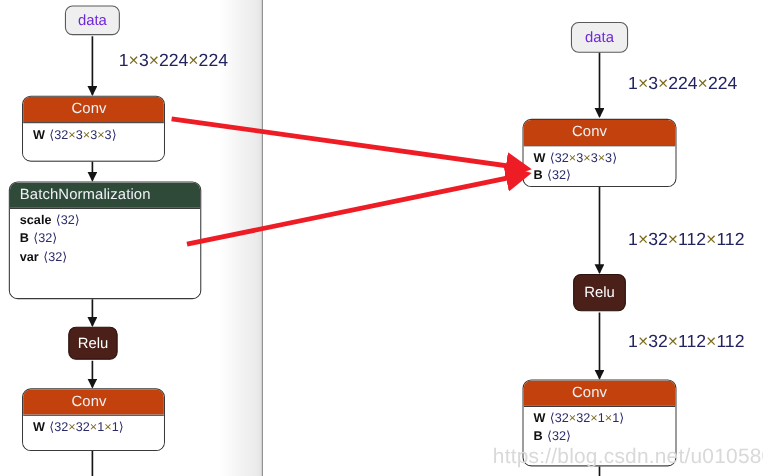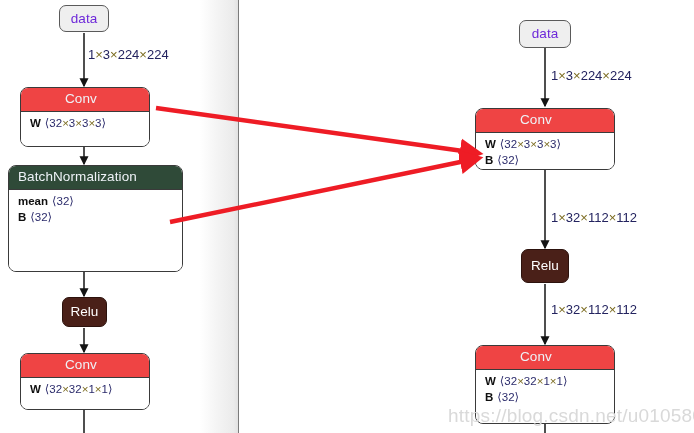--- a/index.html
+++ b/index.html
@@ -43,45 +43,46 @@
     display:flex;flex-direction:column;
   }
   .opbox .title{
     color:#eef2f7;
     font-size:13.5px;
     padding:3px 9px 4px 9px;
     line-height:1.15;
     letter-spacing:.1px;
     white-space:nowrap;
   }
-  .opbox.conv .title{background:#ef4444;padding-left:44px;}
+  .opbox.conv .title{background:#c2410c;padding-left:44px;}
   .opbox.bn   .title{background:#2f4a38;}
   .opbox .body{
     background:#ffffff;
     flex:1;
     padding:3px 9px 4px 9px;
     border-top:1.2px solid #3a3a3a;
   }
   .prow{
     font-size:11.5px;
     line-height:16.5px;
     white-space:nowrap;
     color:#151515;
   }
   .prow .pname{font-weight:bold;color:#101010;}
   .prow .pdim{color:#2b2b6b;margin-left:4px;}
   .prow .pdim .x{color:#7a6a1e;}
 
   
   .edgelabel{
     position:absolute;
-    font-size:13px;
+    font-size:16px;
     color:#23235f;
     white-space:nowrap;
     line-height:1;
+    margin-left:20px;
   }
   .edgelabel .x{color:#7a6a1e;}
 
   
   #watermark{
     position:absolute;
     left:448px;top:405px;
     font-size:19px;
     color:#d9d9d9;
     white-space:nowrap;
@@ -135,24 +136,27 @@
       <div class="prow">
         <span class="pname">W</span><span class="pdim">⟨32<span class="x">×</span>3<span class="x">×</span>3<span class="x">×</span>3⟩</span>
       </div>
     </div>
   </div>
 
   <div class="node opbox bn" style="left:8px;top:165px;width:175px;height:107px;">
     <div class="title">BatchNormalization</div>
     <div class="body">
       <div class="prow">
-        <span class="pname">mean</span><span class="pdim">⟨32⟩</span>
+        <span class="pname">scale</span><span class="pdim">⟨32⟩</span>
       </div>
       <div class="prow">
         <span class="pname">B</span><span class="pdim">⟨32⟩</span>
+      </div>
+      <div class="prow">
+        <span class="pname">var</span><span class="pdim">⟨32⟩</span>
       </div>
     </div>
   </div>
 
   <div class="node simple relu" style="left:62px;top:297px;width:45px;height:30px;">
     <span>Relu</span>
   </div>
 
   <div class="node opbox conv" style="left:20px;top:353px;width:130px;height:57px;">
     <div class="title">Conv</div>

